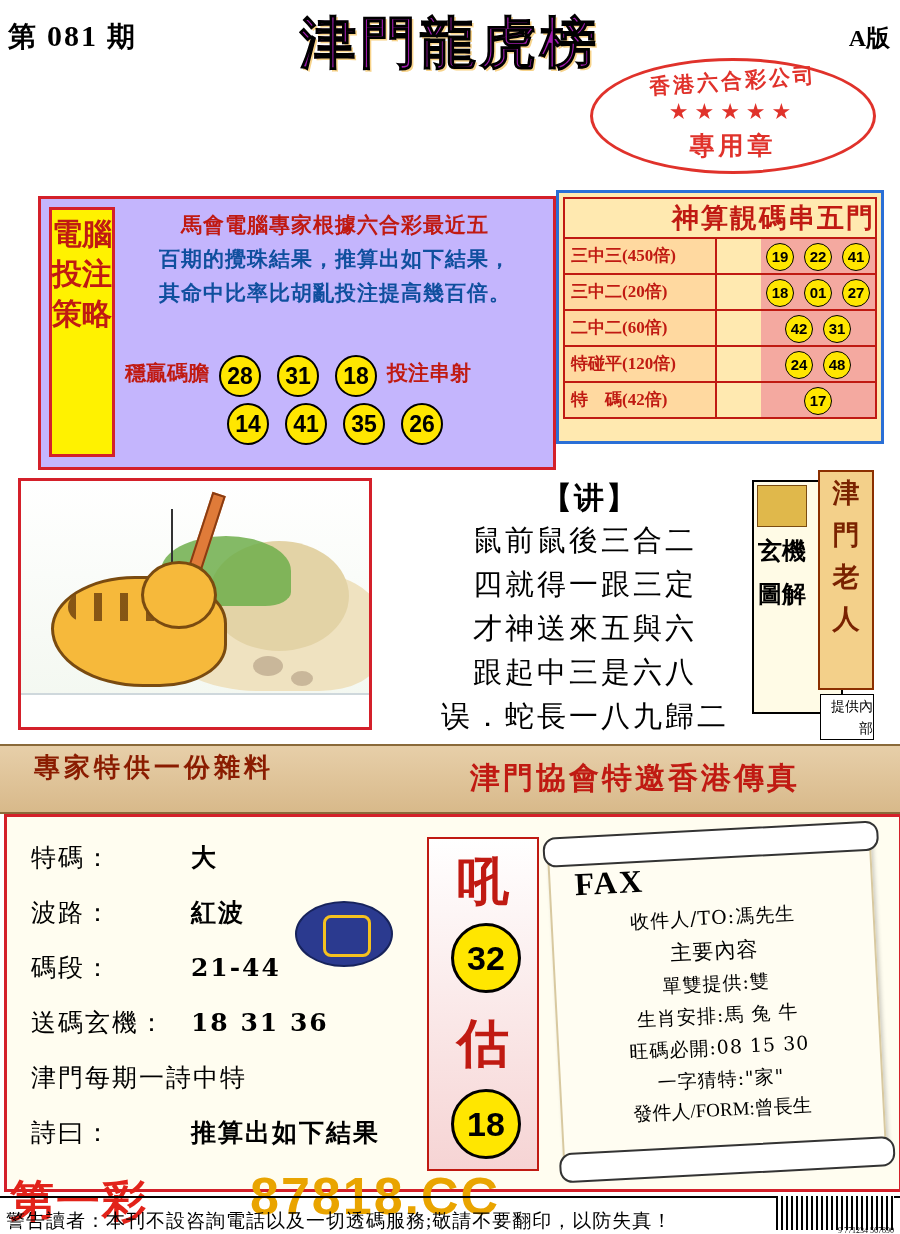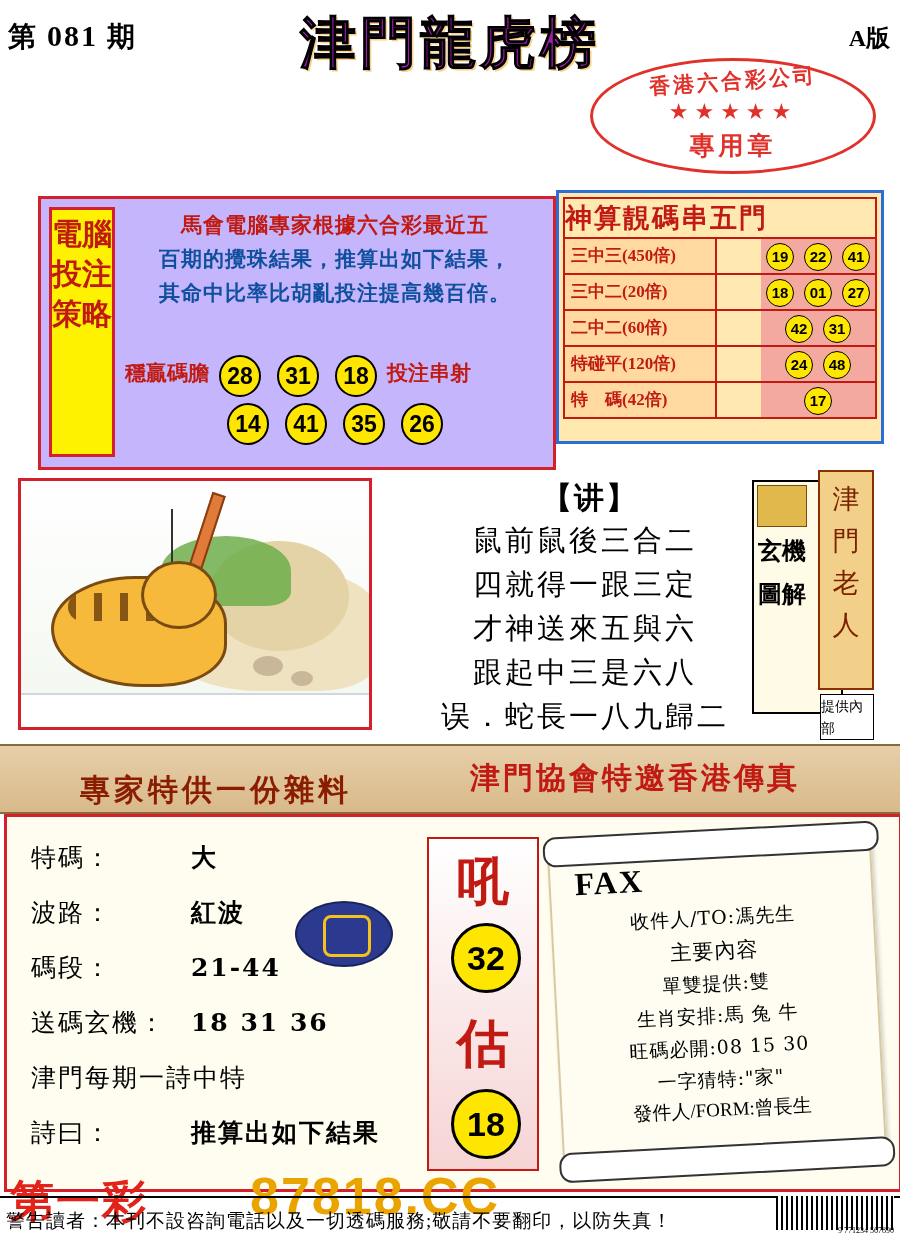--- a/index.html
+++ b/index.html
@@ -81,21 +81,21 @@
     font-family:"Liberation Sans",sans-serif;margin:0 6px;vertical-align:middle;
   }
   .s-row2{position:absolute;left:0;top:198px;width:420px;text-align:center;}
 
   
   .rtable{
     position:absolute;left:556px;top:190px;width:328px;height:254px;
     border:3px solid #2a6fd6;background:#ffe9b0;padding:4px;box-sizing:border-box;
   }
   .rtitle{
-    height:38px;line-height:38px;text-align:left;
+    height:38px;line-height:38px;text-align:right;
     font-size:27px;font-weight:bold;color:#c01a12;
     background:#ffe9b0;border:2px solid #c01a12;
     letter-spacing:2px;font-family:"DejaVu Serif",serif;
   }
   .rrow{display:flex;height:34px;border-left:2px solid #c01a12;border-right:2px solid #c01a12;border-bottom:2px solid #c01a12;gap:44px;}
   .rrow:first-of-type{border-top:2px solid #c01a12;}
   .rc1{width:152px;border-right:2px solid #c01a12;color:#c01a12;font-size:17px;font-weight:bold;line-height:34px;padding-left:6px;box-sizing:border-box;background:#ffd9a0;}
   .rc2{flex:1;background:#f4a9a0;text-align:center;line-height:34px;}
   .ball-s{
     display:inline-block;width:26px;height:26px;border-radius:50%;
@@ -149,36 +149,36 @@
     position:absolute;left:3px;top:3px;width:48px;height:40px;
     background:#e0b84b;border:1px solid #7a4b10;
   }
   .xuanji .vtext{
     position:absolute;left:0;top:48px;width:56px;text-align:center;
     font-size:24px;font-weight:bold;color:#000;line-height:43px;
   }
   .jinmen{
     position:absolute;left:818px;top:470px;width:56px;height:220px;
     border:2px solid #8b2f00;background:#f3d08a;
-    color:#7a2200;font-size:27px;font-weight:normal;text-align:center;line-height:42px;padding-top:6px;box-sizing:border-box;
+    color:#7a2200;font-size:27px;font-weight:bold;text-align:center;line-height:42px;padding-top:0;box-sizing:border-box;
     font-family:"DejaVu Serif",serif;
   }
   .neibu{
     position:absolute;left:820px;top:694px;width:54px;height:46px;
-    border:1px solid #000;background:#fff;font-size:14px;text-align:left;
+    border:1px solid #000;background:#fff;font-size:14px;text-align:right;
     line-height:22px;padding-top:1px;box-sizing:border-box;
   }
 
   
   .banner{
     position:absolute;left:0;top:744px;width:900px;height:66px;
     background:linear-gradient(#e7cfa9,#d8b98a);
     border-top:2px solid #8a6a3a;border-bottom:2px solid #8a6a3a;
   }
-  .banner .l{position:absolute;left:34px;top:24px;font-size:30px;font-weight:bold;color:#8a1c00;letter-spacing:4px;margin-left:46px;}
+  .banner .l{position:absolute;left:34px;top:4px;font-size:26px;font-weight:bold;color:#8a1c00;letter-spacing:4px;}
   .banner .r{position:absolute;left:470px;top:12px;font-size:30px;font-weight:bold;color:#c01a12;letter-spacing:3px;}
 
   
   .bottom{
     position:absolute;left:4px;top:814px;width:892px;height:372px;
     border:3px solid #d4202a;background:#fffdf0;
   }
   .blist{position:absolute;left:24px;top:24px;width:400px;}
   .brow{font-size:25px;color:#000;margin-bottom:22px;letter-spacing:2px;font-family:"DejaVu Serif",serif;}
   .brow .k{display:inline-block;min-width:150px;}

